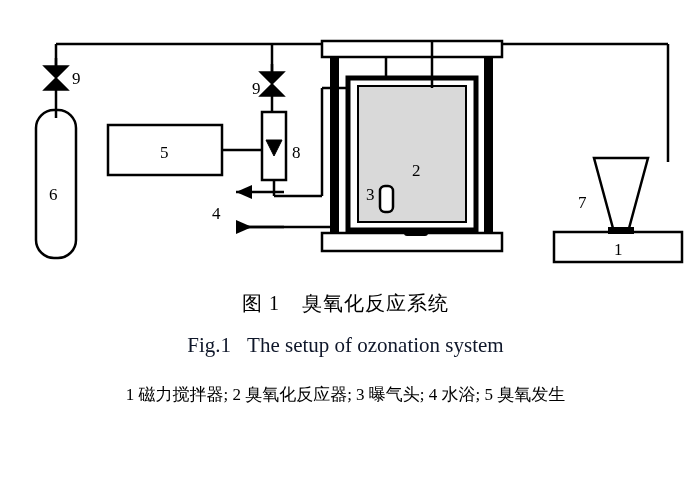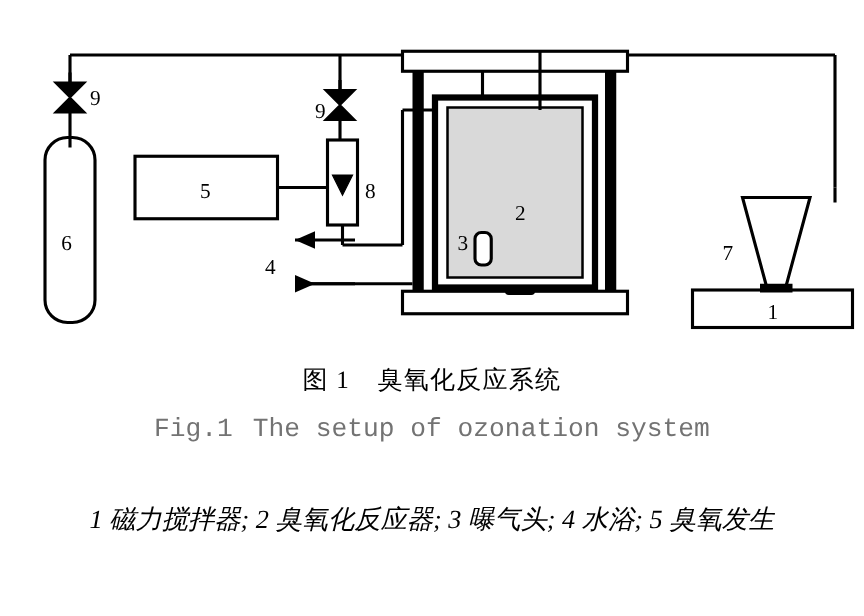--- a/index.html
+++ b/index.html
@@ -31,34 +31,32 @@
   #caption-cn {
     top: 290px;
     font-size: 20px;
     letter-spacing: 1px;
     color: #000;
   }
   #caption-cn .cap-gap { display: inline-block; width: 22px; }
   #caption-en {
     top: 333px;
     font-size: 21px;
-    color: #737373;
-    font-family: Liberation Mono, monospace;
+    color: #0f172a;
   }
   #caption-en .cap-gap { display: inline-block; width: 16px; }
   #legend {
     position: absolute;
     left: 30px;
-    top: 398px;
+    top: 378px;
     width: 631px;
     text-align: center;
-    font-size: 21px;
+    font-size: 17px;
     line-height: 34px;
     color: #000;
-    font-style: italic;
   }
   #legend .legend-line { display: block; }
   svg text {
     font-family: "Liberation Serif", serif;
     font-size: 17px;
     fill: #000;
   }
 </style>
 </head>
 <body>

